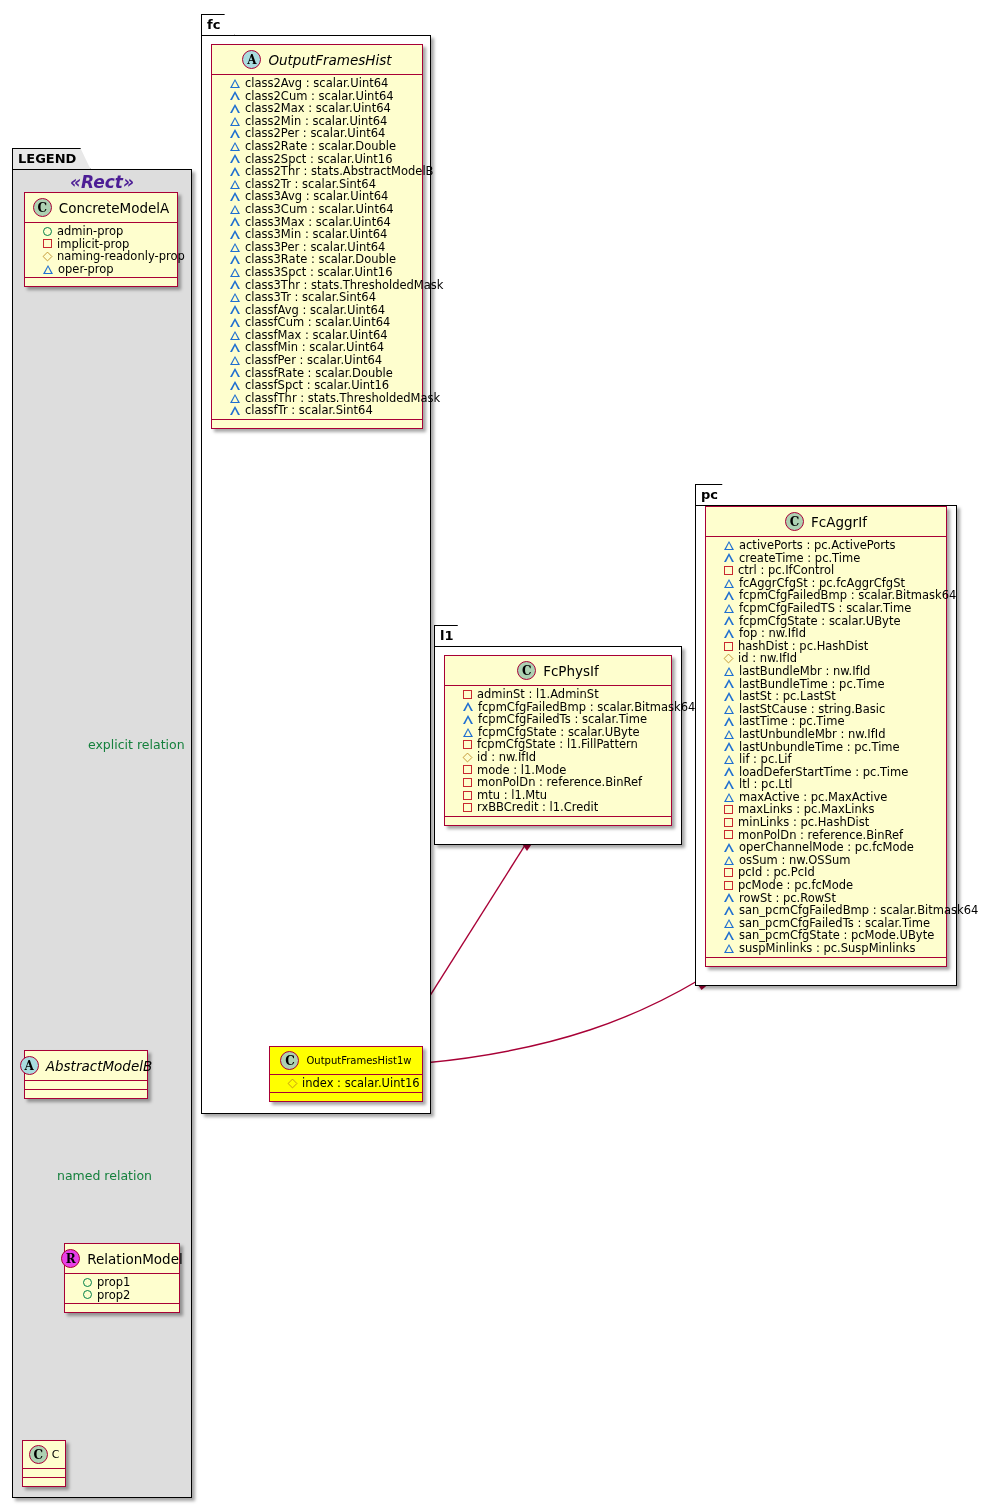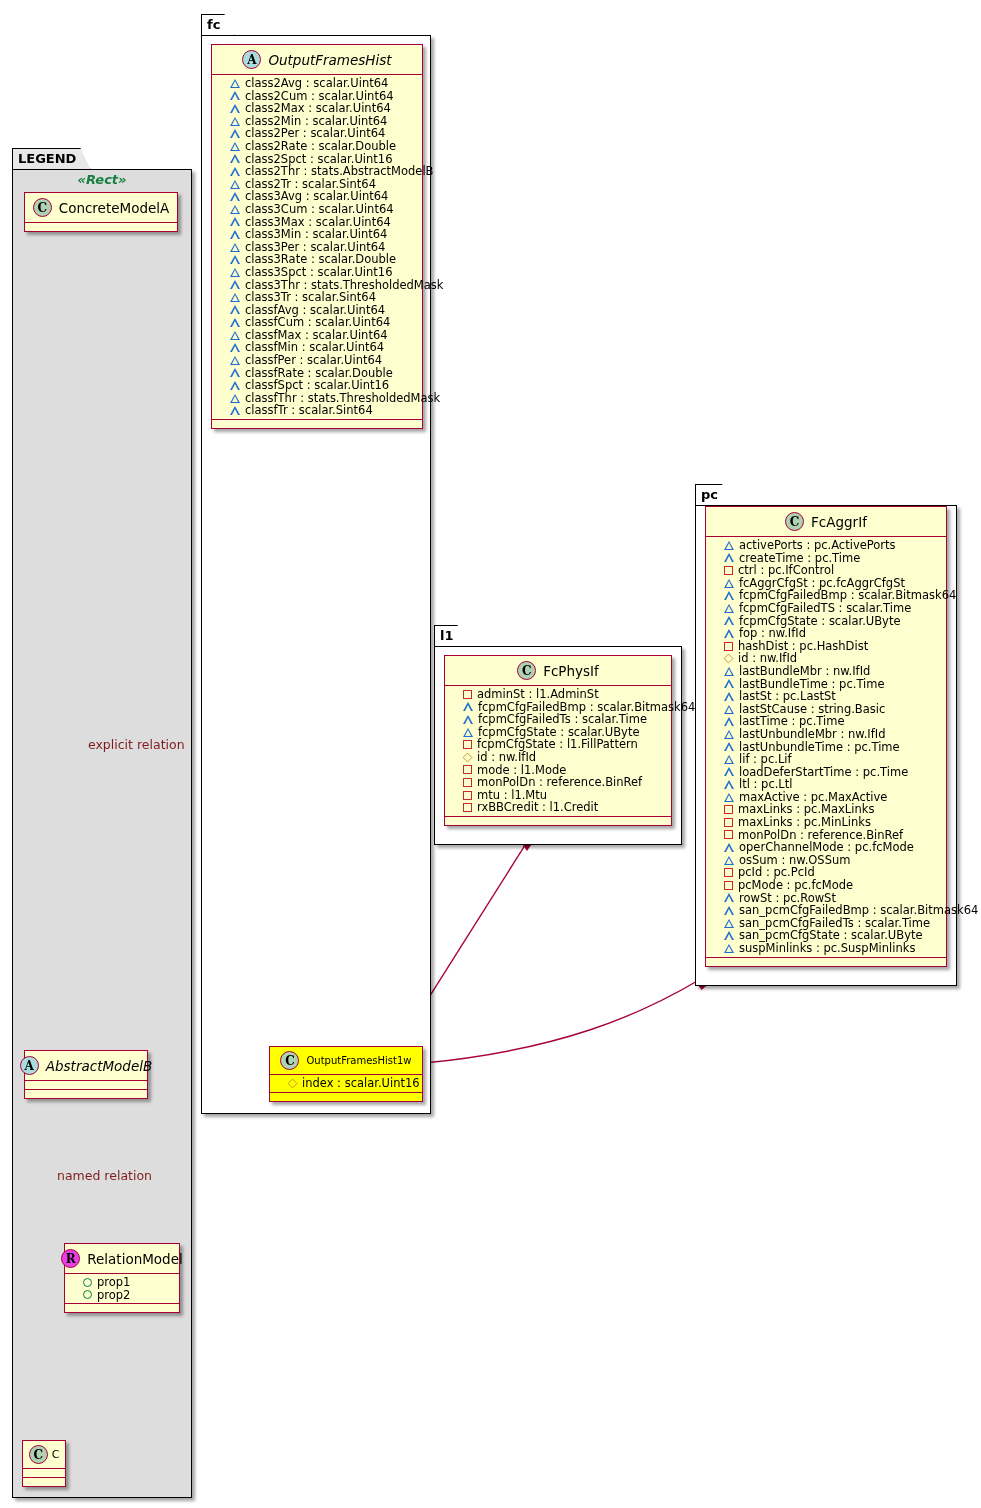--- a/index.html
+++ b/index.html
@@ -82,23 +82,23 @@
     border-bottom:9px solid #1f6fd0;
   }
   .m-oper::before{
     content:"";position:absolute;left:-3.2px;top:2.6px;z-index:1;
     width:0;height:0;border-left:3.2px solid transparent;border-right:3.2px solid transparent;
     border-bottom:6px solid #fefece;
   }
 
   .stereo{
     position:absolute;text-align:center;font-style:italic;font-weight:bold;
-    font-size:13px;color:#15803d;
-  }
-  .edge-label{position:absolute;font-size:12.5px;color:#7f1d1d;white-space:nowrap;}
+    font-size:17px;color:#4c1d95;
+  }
+  .edge-label{position:absolute;font-size:12.5px;color:#15803d;white-space:nowrap;}
   svg.conn{position:absolute;left:0;top:0;width:981px;height:1508px;overflow:visible;pointer-events:none;}
 </style>
 </head>
 <body>
 
 <svg class="conn">
   <defs>
     <marker id="hollowTri" markerWidth="14" markerHeight="14" refX="7" refY="11" orient="auto">
       <path d="M7,0 L13.5,12 L0.5,12 Z" fill="#fefece" stroke="#a80036" stroke-width="1.4"></path>
     </marker>
@@ -140,20 +140,38 @@
   <div class="pkg-body legend" style="top:21px;width:180px;height:1329px;"></div>
 </div>
 
 <div class="stereo" style="left:24px;top:172px;width:156px;">«Rect»</div>
 
 <div class="cls" style="left:24px;top:192px;width:154px;">
   <div class="cls-head">
     <span class="ico ico-C">C</span>
     <span class="cls-title">ConcreteModelA</span>
   </div>
+  <div class="cls-body">
+    <div class="attr">
+        <span class="m m-admin"></span>
+        <span class="txt">admin-prop</span>
+      </div>
+    <div class="attr">
+        <span class="m m-impl"></span>
+        <span class="txt">implicit-prop</span>
+      </div>
+    <div class="attr">
+        <span class="m m-name"></span>
+        <span class="txt">naming-readonly-prop</span>
+      </div>
+    <div class="attr">
+        <span class="m m-oper"></span>
+        <span class="txt">oper-prop</span>
+      </div>
+  </div>
   <div class="cls-foot"></div>
 </div>
 
 <div class="edge-label" style="left:88px;top:737px;">explicit relation</div>
 
 <div class="cls" style="left:24px;top:1050px;width:124px;">
   <div class="cls-head">
     <span class="ico ico-A">A</span>
     <span class="cls-title abstract">AbstractModelB</span>
   </div>
@@ -482,21 +500,21 @@
       <div class="attr">
         <span class="m m-oper"></span>
         <span class="txt">maxActive : pc.MaxActive</span>
       </div>
       <div class="attr">
         <span class="m m-impl"></span>
         <span class="txt">maxLinks : pc.MaxLinks</span>
       </div>
       <div class="attr">
         <span class="m m-impl"></span>
-        <span class="txt">maxLinks : pc.MinLinks</span>
+        <span class="txt">minLinks : pc.HashDist</span>
       </div>
       <div class="attr">
         <span class="m m-impl"></span>
         <span class="txt">monPolDn : reference.BinRef</span>
       </div>
       <div class="attr">
         <span class="m m-oper"></span>
         <span class="txt">operChannelMode : pc.fcMode</span>
       </div>
       <div class="attr">
@@ -518,21 +536,21 @@
       <div class="attr">
         <span class="m m-oper"></span>
         <span class="txt">san_pcmCfgFailedBmp : scalar.Bitmask64</span>
       </div>
       <div class="attr">
         <span class="m m-oper"></span>
         <span class="txt">san_pcmCfgFailedTs : scalar.Time</span>
       </div>
       <div class="attr">
         <span class="m m-oper"></span>
-        <span class="txt">san_pcmCfgState : scalar.UByte</span>
+        <span class="txt">san_pcmCfgState : pcMode.UByte</span>
       </div>
       <div class="attr">
         <span class="m m-oper"></span>
         <span class="txt">suspMinlinks : pc.SuspMinlinks</span>
       </div>
     </div>
   <div class="cls-foot"></div>
 </div>
 
 </body></html>

